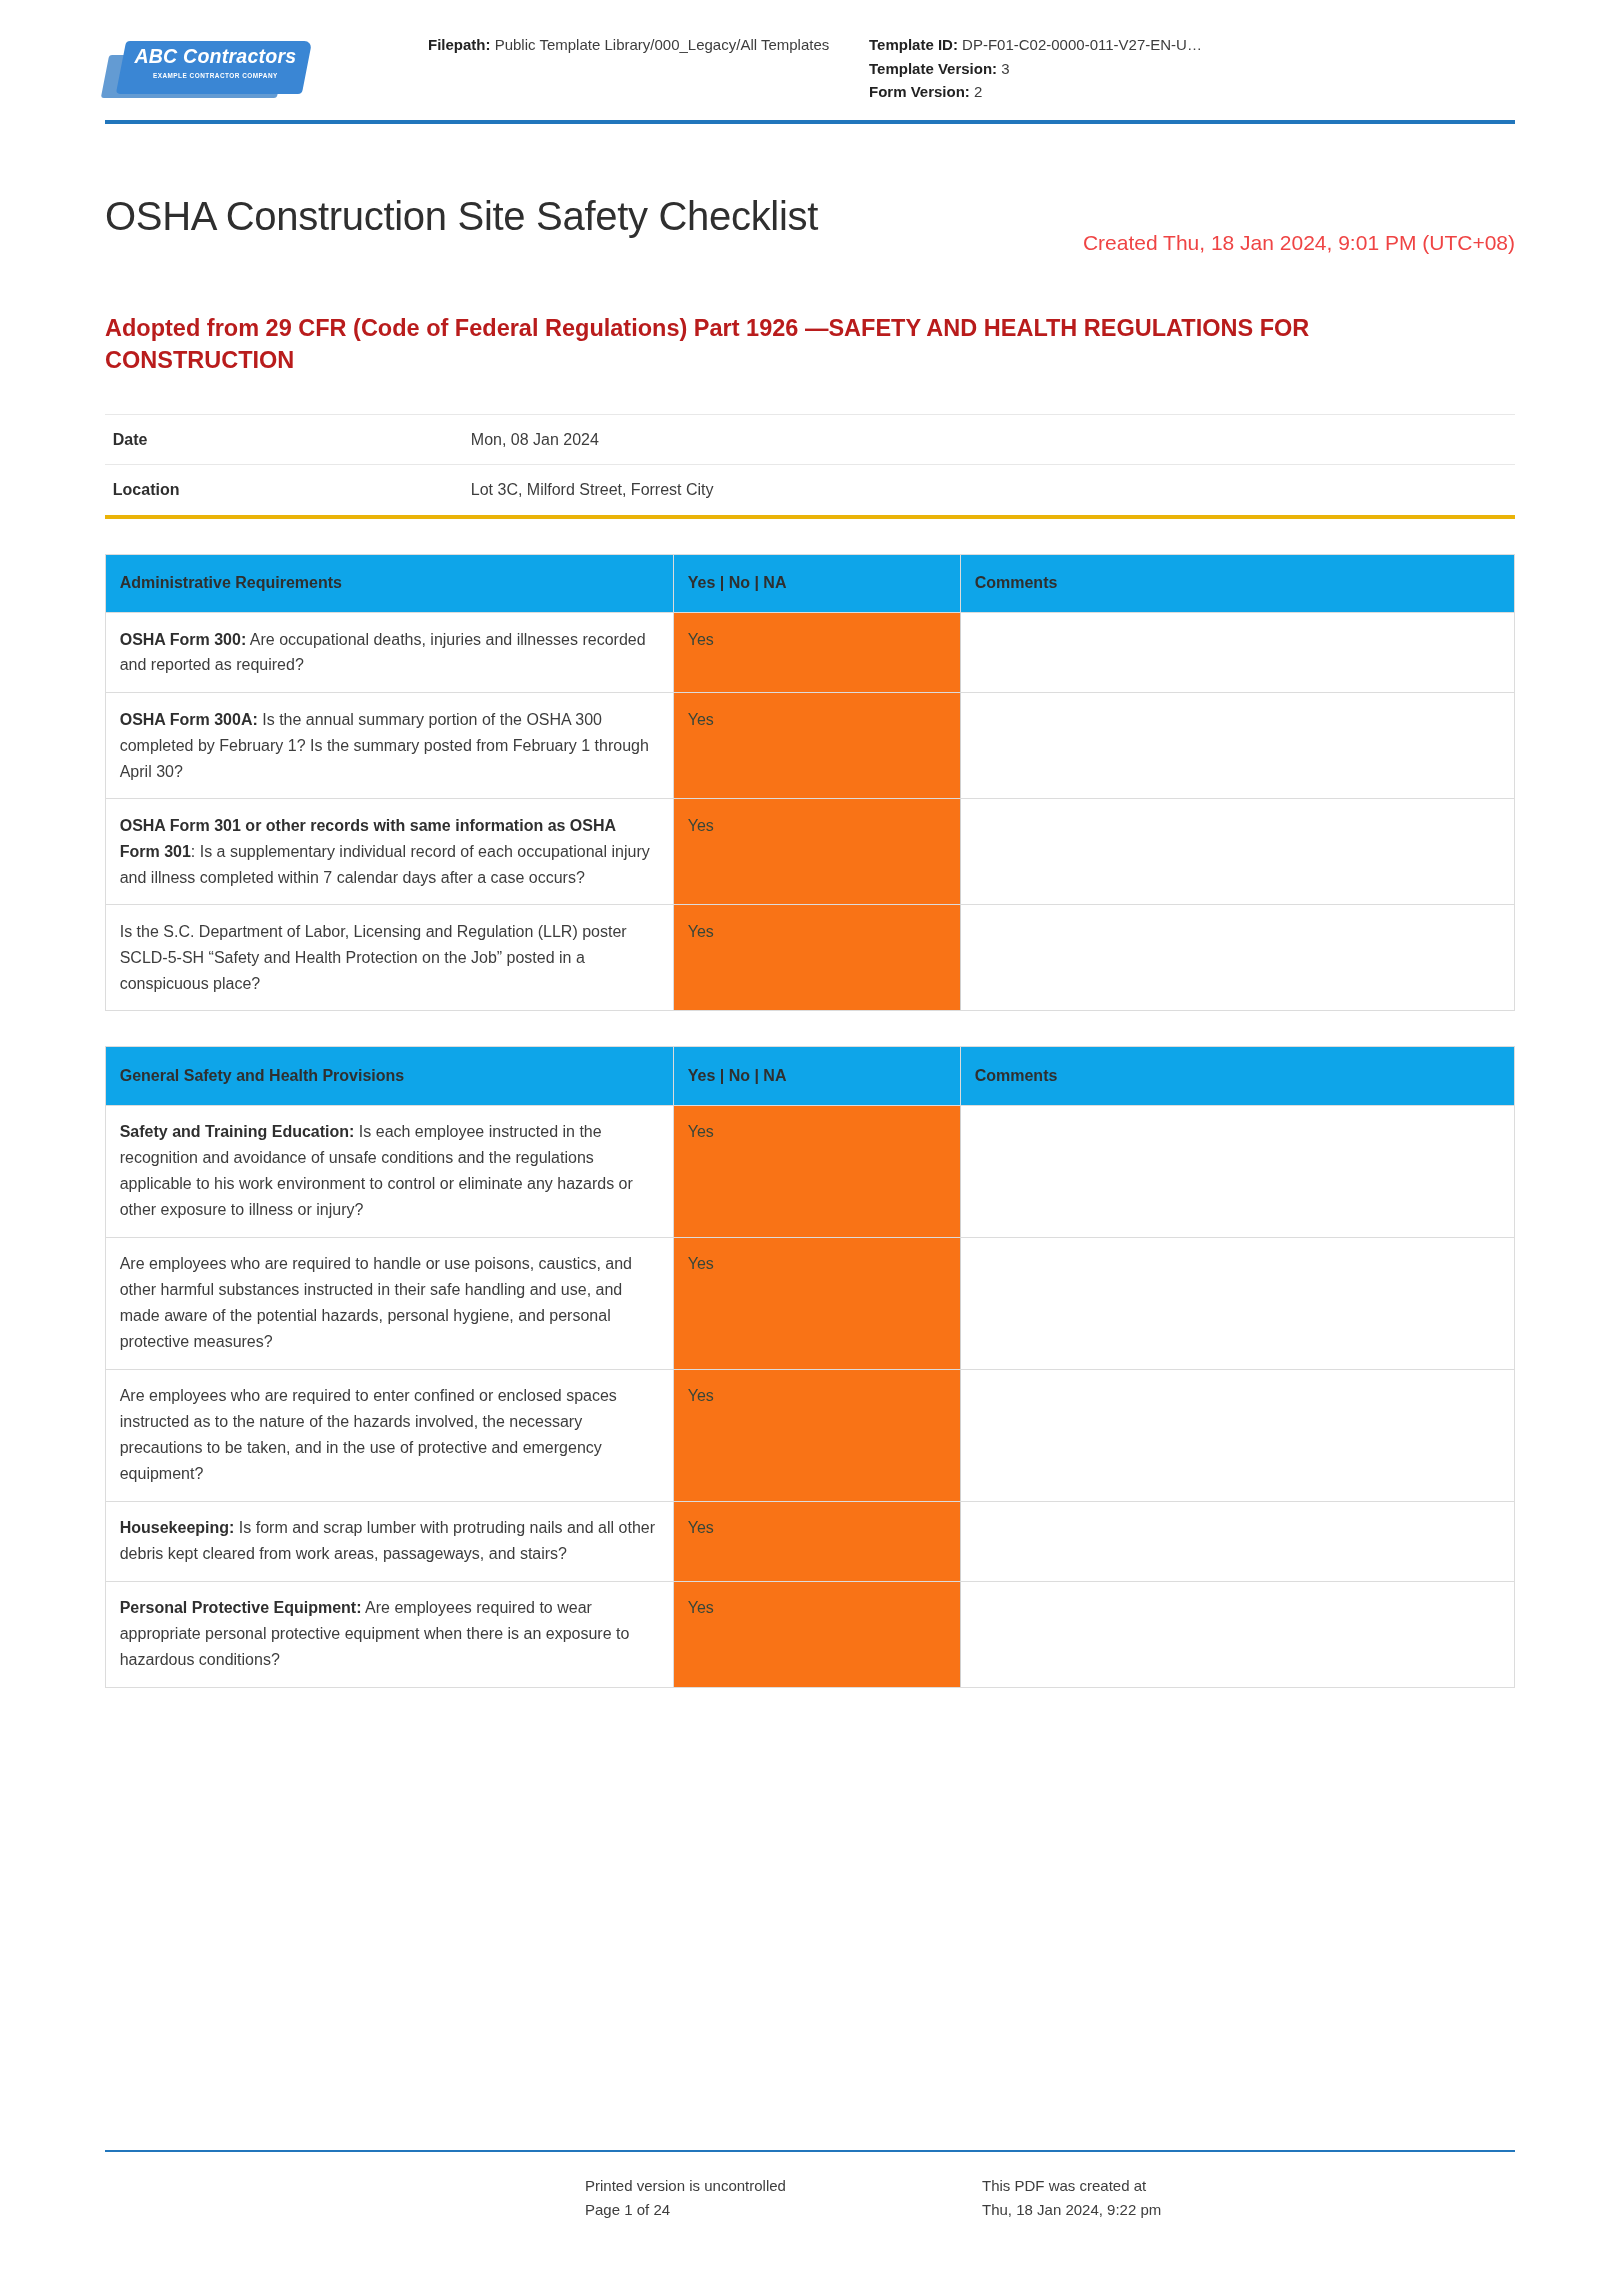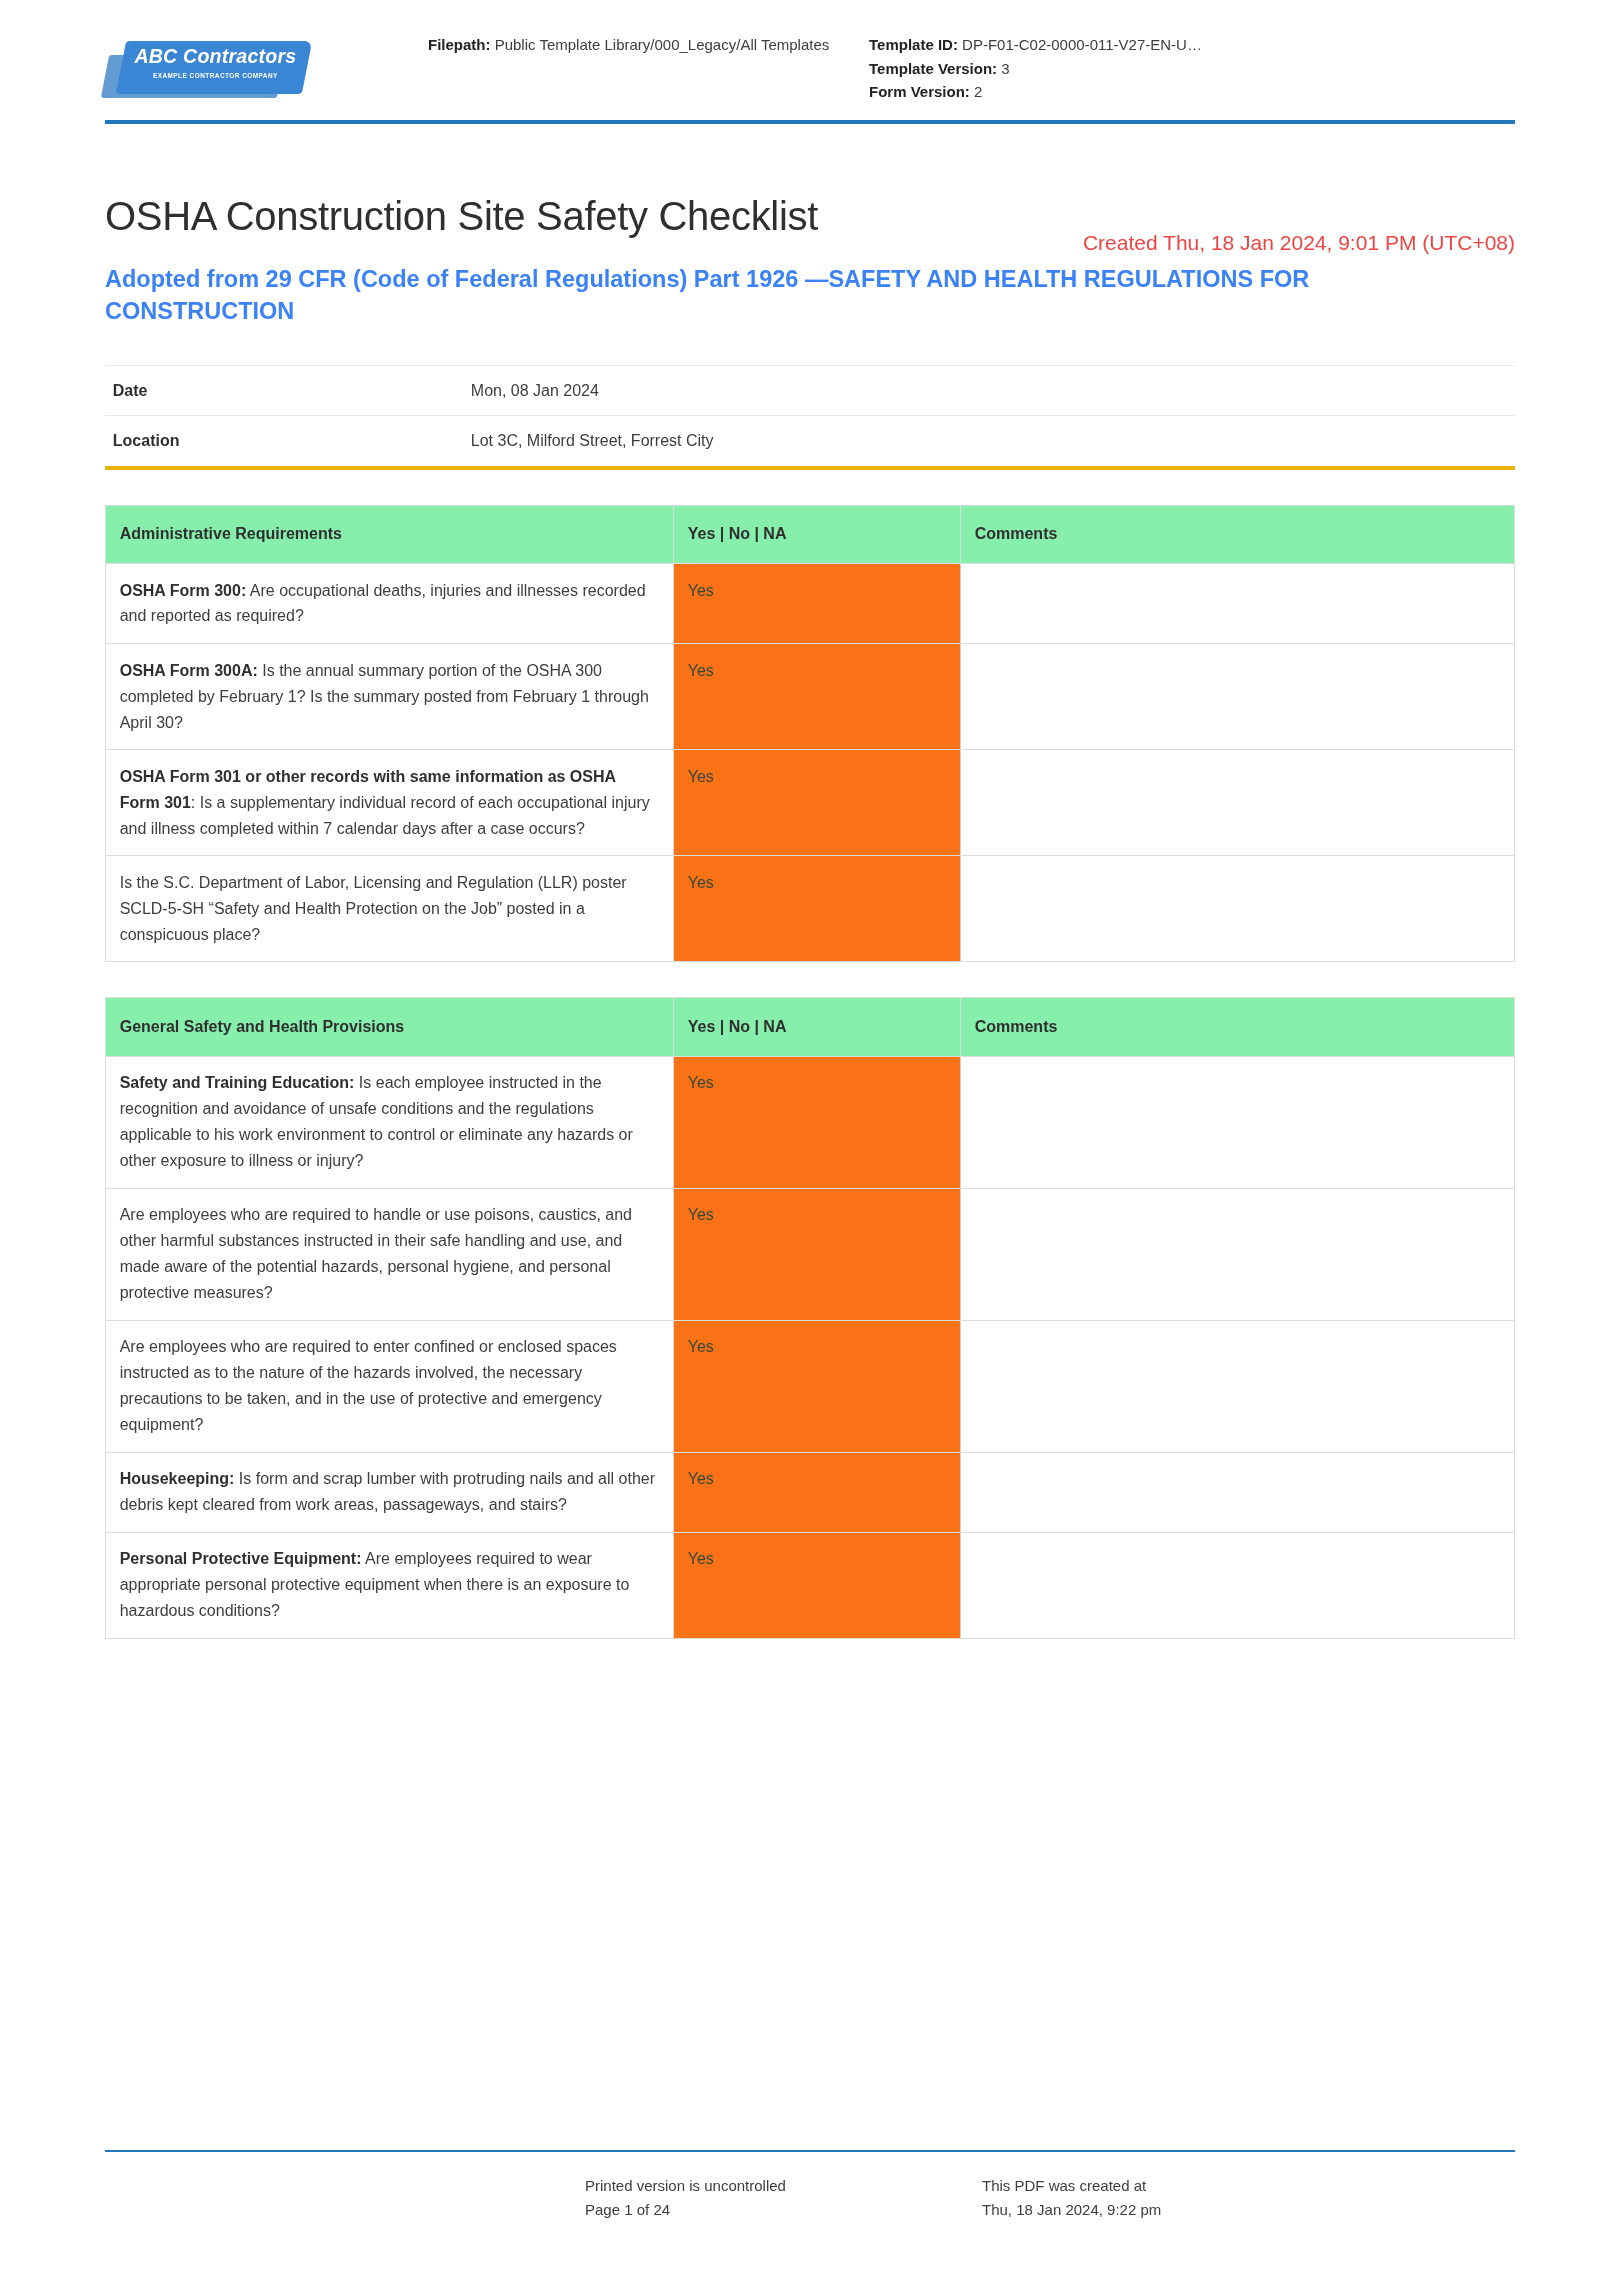--- a/index.html
+++ b/index.html
@@ -120,23 +120,24 @@
     color: #2f2f2f;
     line-height: 1.5;
   }
   .created-date {
     font-size: 21px;
     color: #ef4444;
     line-height: 1.5;
   }
 
   .doc-subtitle {
+    margin-top: 49px;
     font-size: 23.5px;
     font-weight: bold;
-    color: #3b82f6;
+    color: #b91c1c;
     line-height: 1.35;
     max-width: 1372px;
   }
 
   
   .meta-table {
     margin-top: 37px;
     width: 100%;
     border-collapse: collapse;
   }
@@ -158,21 +159,21 @@
     table-layout: fixed;
   }
   .check-table th, .check-table td {
     border: 1px solid #dcdcdc;
     vertical-align: top;
     padding: 13.7px 13.7px;
     font-size: 16px;
     line-height: 1.62;
   }
   .check-table thead th {
-    background: #86efac;
+    background: #0ea5e9;
     font-weight: bold;
     color: #2f2f2f;
     padding-top: 15.7px;
     padding-bottom: 15.7px;
     text-align: left;
   }
   .col-item  { width: 568px; }
   .col-ans   { width: 287px; }
   .col-cmt   { width: auto; }
   td.cell-item { color: #3d3d3d; }

